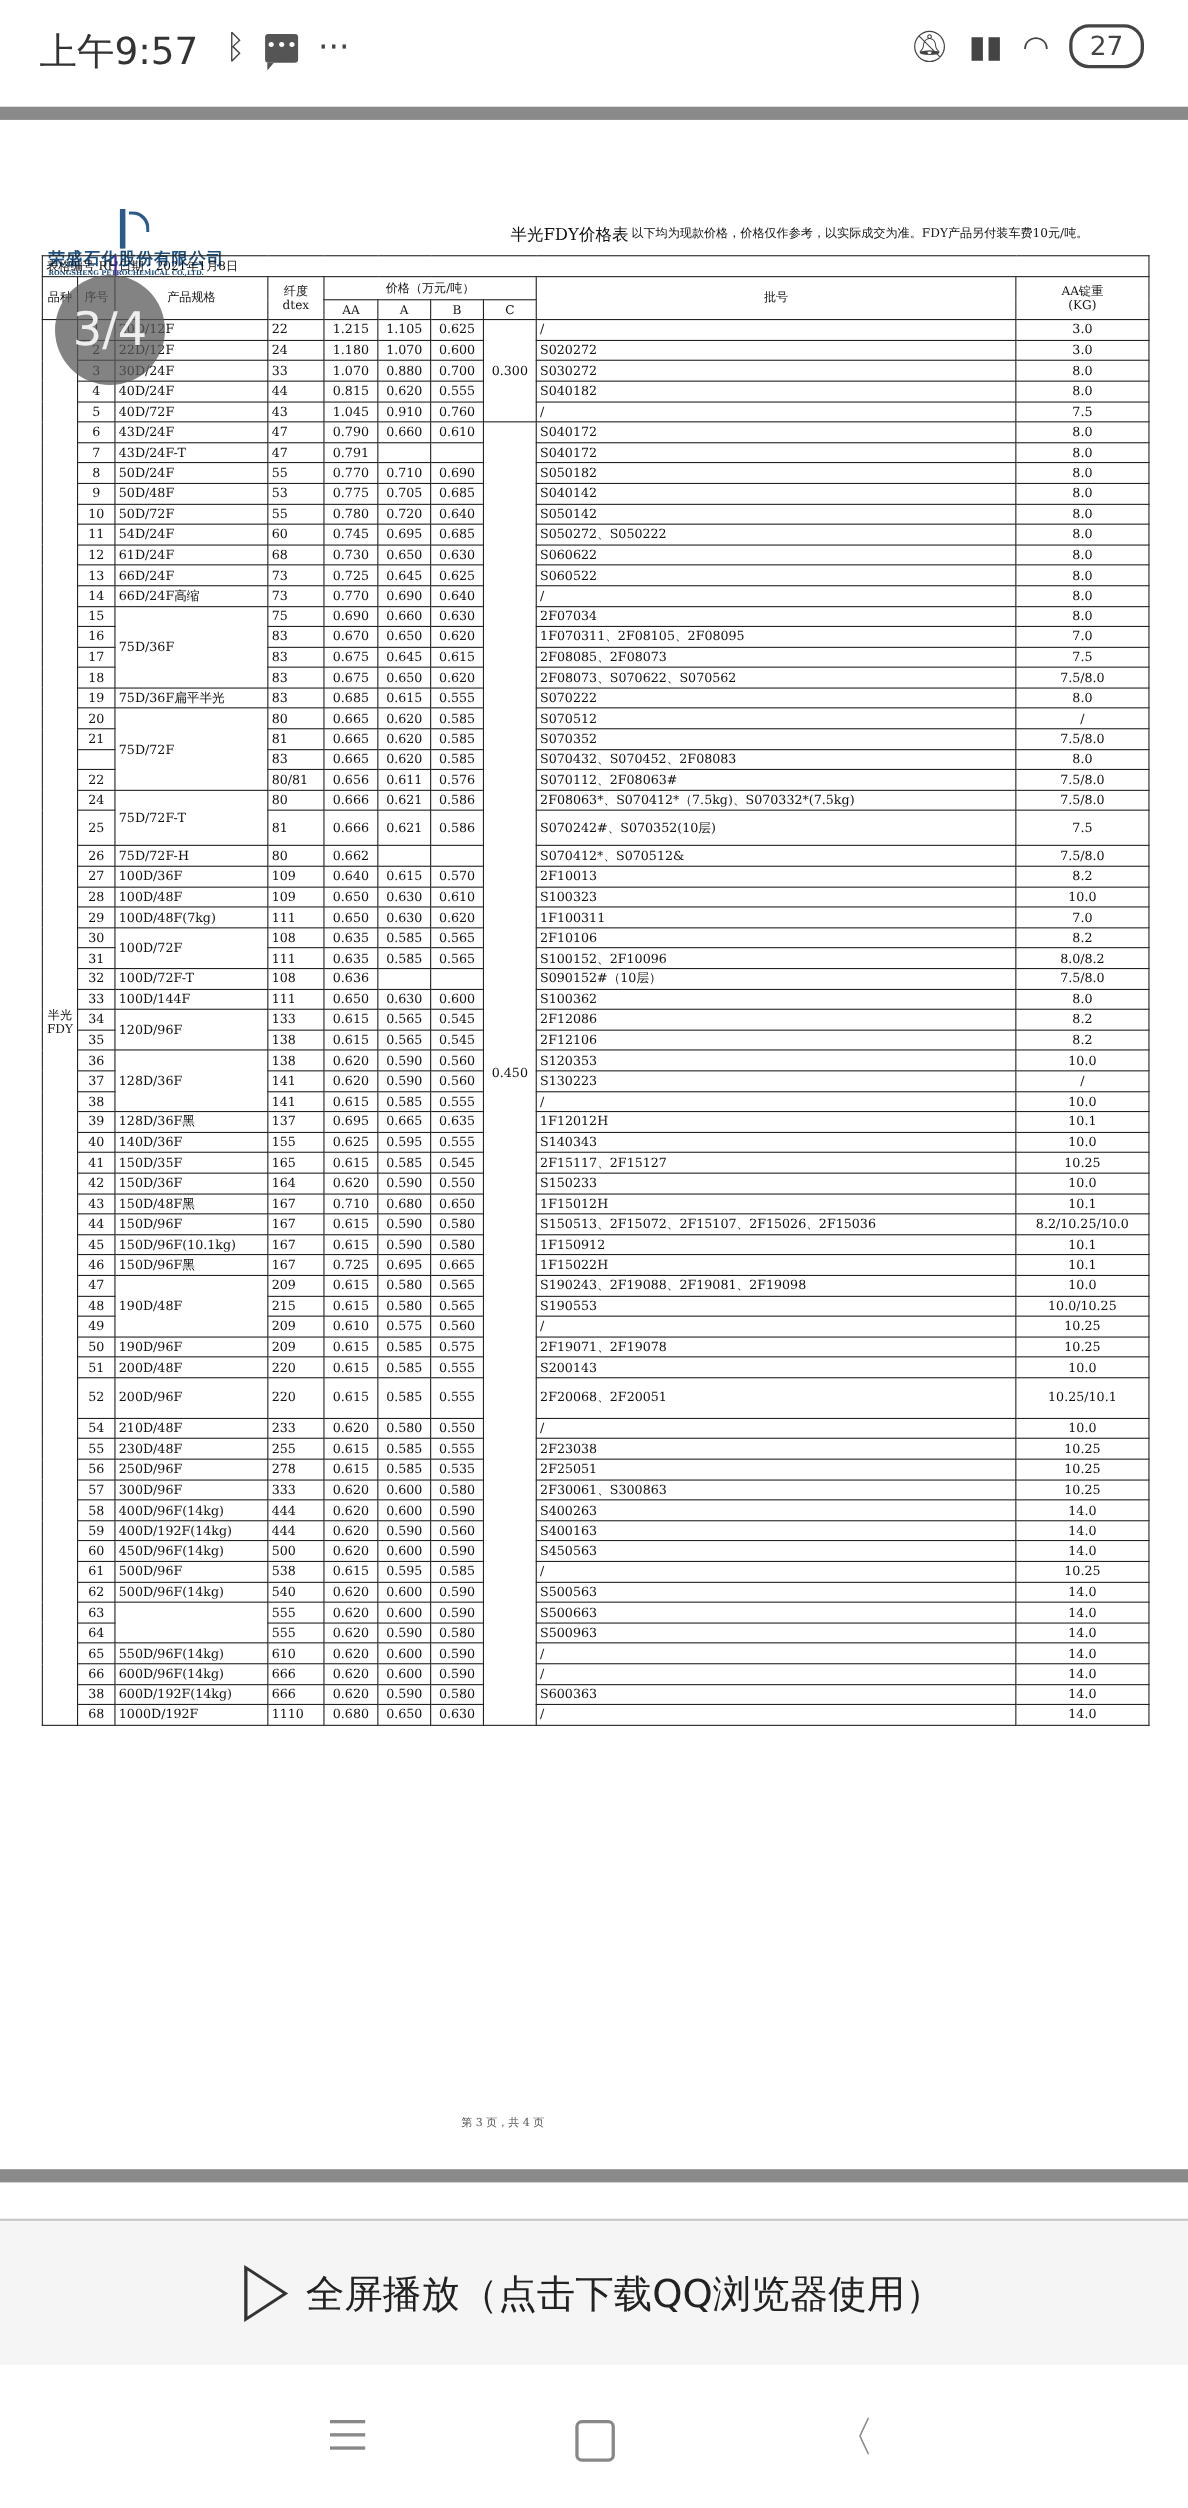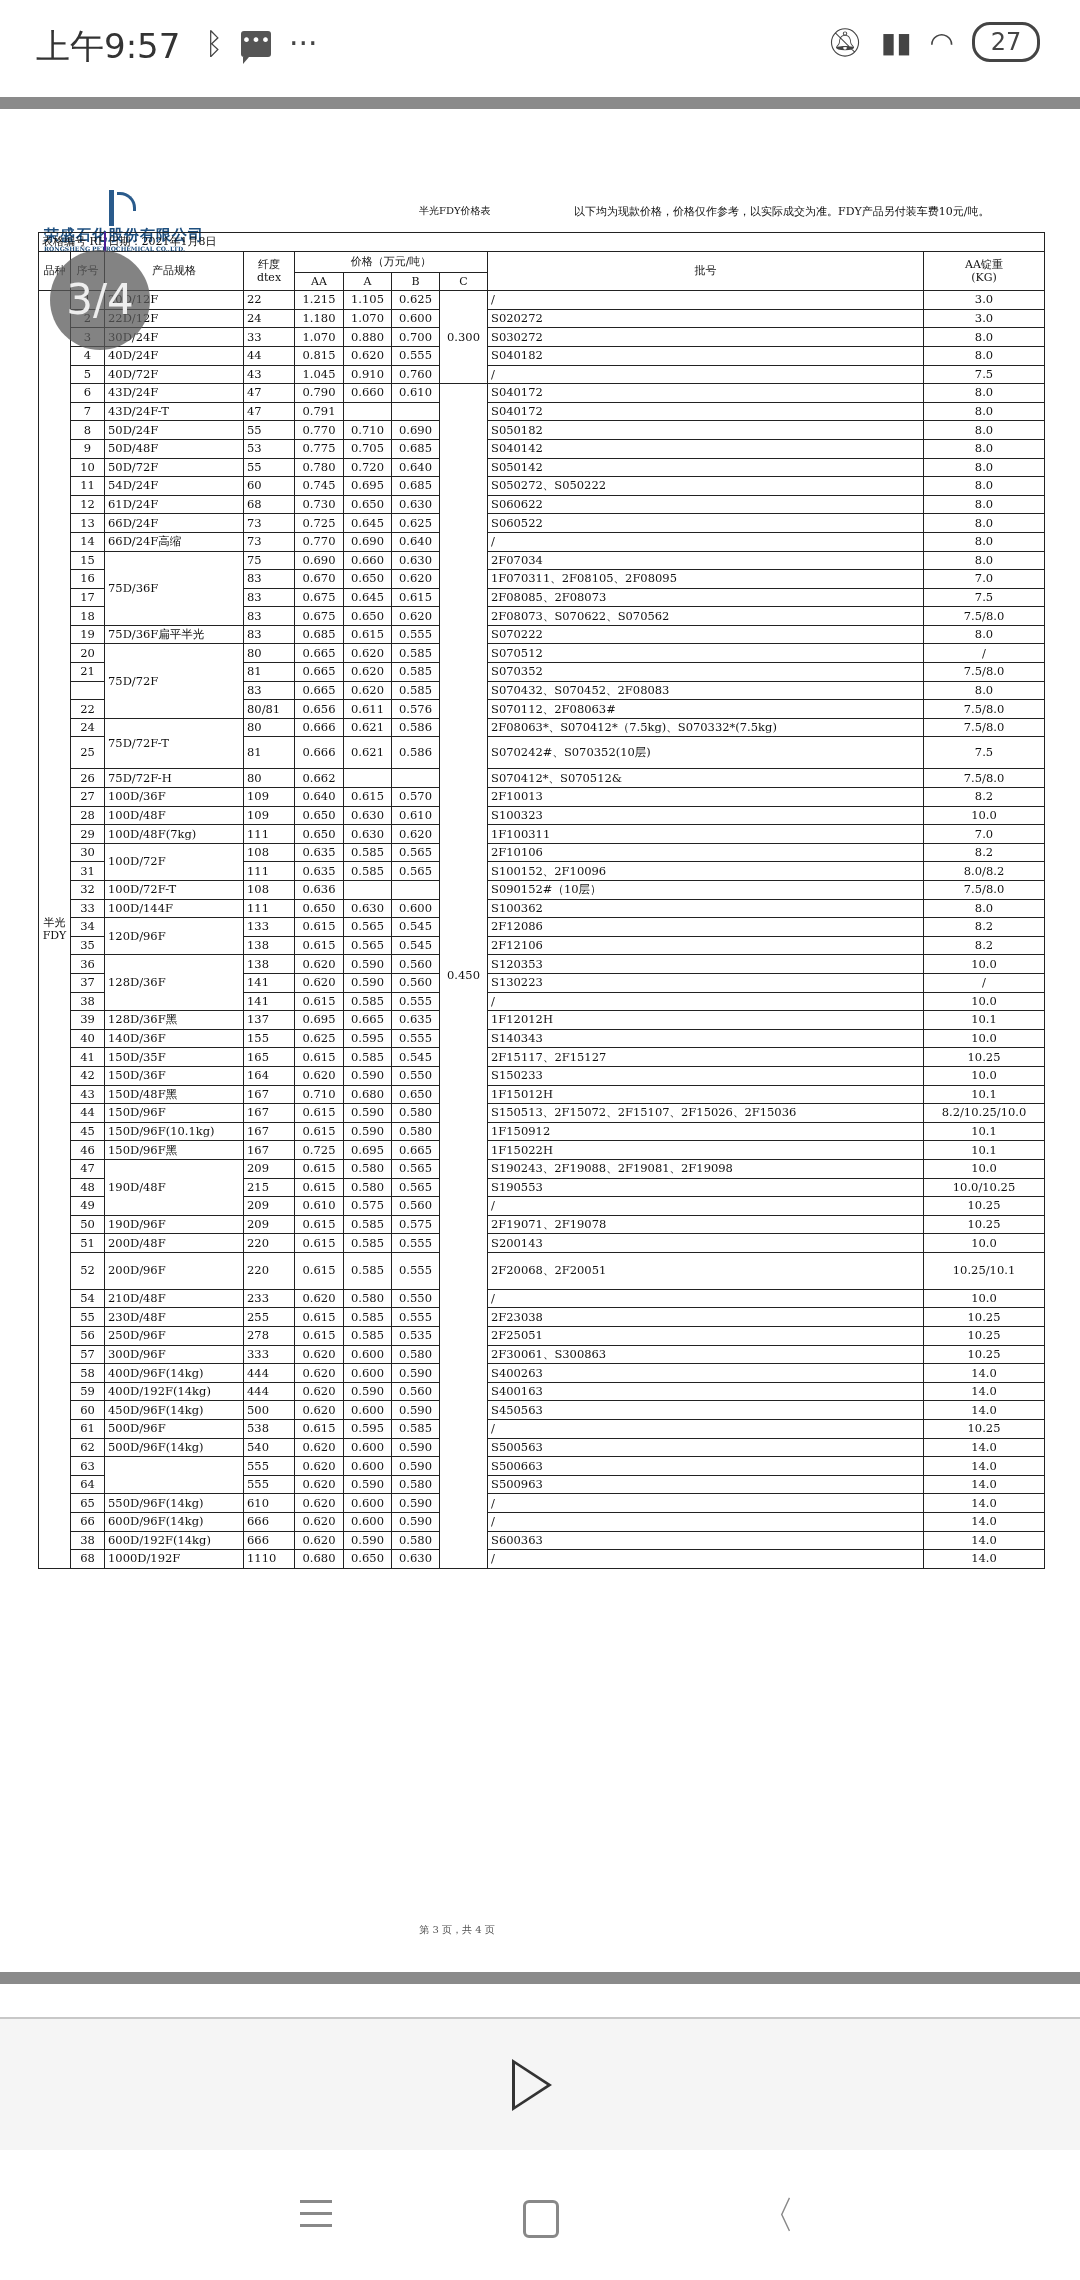--- a/index.html
+++ b/index.html
@@ -12,21 +12,21 @@
   .sb-right{position:absolute;right:40px;top:22px;display:flex;gap:18px;align-items:center;font-family:"DejaVu Sans",sans-serif;color:#444;font-size:28px;}
   .battery{border:3px solid #444;border-radius:18px;width:62px;height:34px;text-align:center;line-height:34px;font-size:24px;}
   .grey-bar{position:absolute;left:0;width:1080px;height:12px;background:#8a8a8a;}
   .doc{position:absolute;left:38px;top:190px;width:1006px;}
   .logo{position:absolute;left:0;top:0;display:flex;align-items:center;flex-direction:column;}
   .logo-mark{width:20px;height:36px;border-left:5px solid #2a5b8c;position:relative;}
   .logo-mark:after{content:"";position:absolute;left:3px;top:2px;width:16px;height:16px;border:3px solid #2a5b8c;border-left:none;border-bottom:none;border-radius:0 16px 0 0;}
   .logo-text{margin-left:6px;}
   .logo-cn{font-family:"DejaVu Sans",sans-serif;font-weight:bold;font-size:15px;color:#1e4f7f;letter-spacing:1px;}
   .logo-en{font-size:6px;color:#1e4f7f;font-weight:bold;}
-  .doc-title{position:absolute;left:381px;top:14px;font-size:10px;}
+  .doc-title{position:absolute;left:426px;top:14px;font-size:15px;}
   .doc-note{position:absolute;left:536px;top:14px;font-size:11px;}
   table.price{position:absolute;left:0;top:42px;width:1006px;border-collapse:collapse;font-size:11.5px;table-layout:fixed;}
   table.price td{border:1px solid #222;padding:0 3px;height:17.6px;line-height:13px;white-space:nowrap;overflow:hidden;}
   table.price td.c{text-align:center;}
   table.price tr.tall td{height:31px;margin-left:33px;}
   table.price tr.tall2 td{height:36px;}
   .hdr td{text-align:center;font-size:11px;}
   .kg{text-align:center;}
   .page-badge{position:absolute;left:50px;top:250px;width:100px;height:100px;border-radius:50%;background:rgba(90,90,90,0.75);color:#eee;font-family:"DejaVu Sans",sans-serif;font-size:42px;text-align:center;line-height:100px;}
   .page-footer{position:absolute;left:0;width:914px;top:1923px;text-align:center;font-size:10px;color:#555;}
@@ -768,20 +768,21 @@
 </div>
 
 <div class="page-badge">3/4</div>
 
 <div class="page-footer">第 3 页，共 4 页</div>
 
 <div class="grey-bar" style="top:1972px"></div>
 
 <div class="fullscreen">
   <span class="play"></span>
+  <span>全屏播放（点击下载QQ浏览器使用）</span>
 </div>
 
 <div class="navbar">
   <div class="nav-btn nav-menu">
       <span></span>
       <span></span>
       <span></span>
     </div>
   <div class="nav-btn nav-home"></div>
   <div class="nav-btn nav-back">〈</div>

